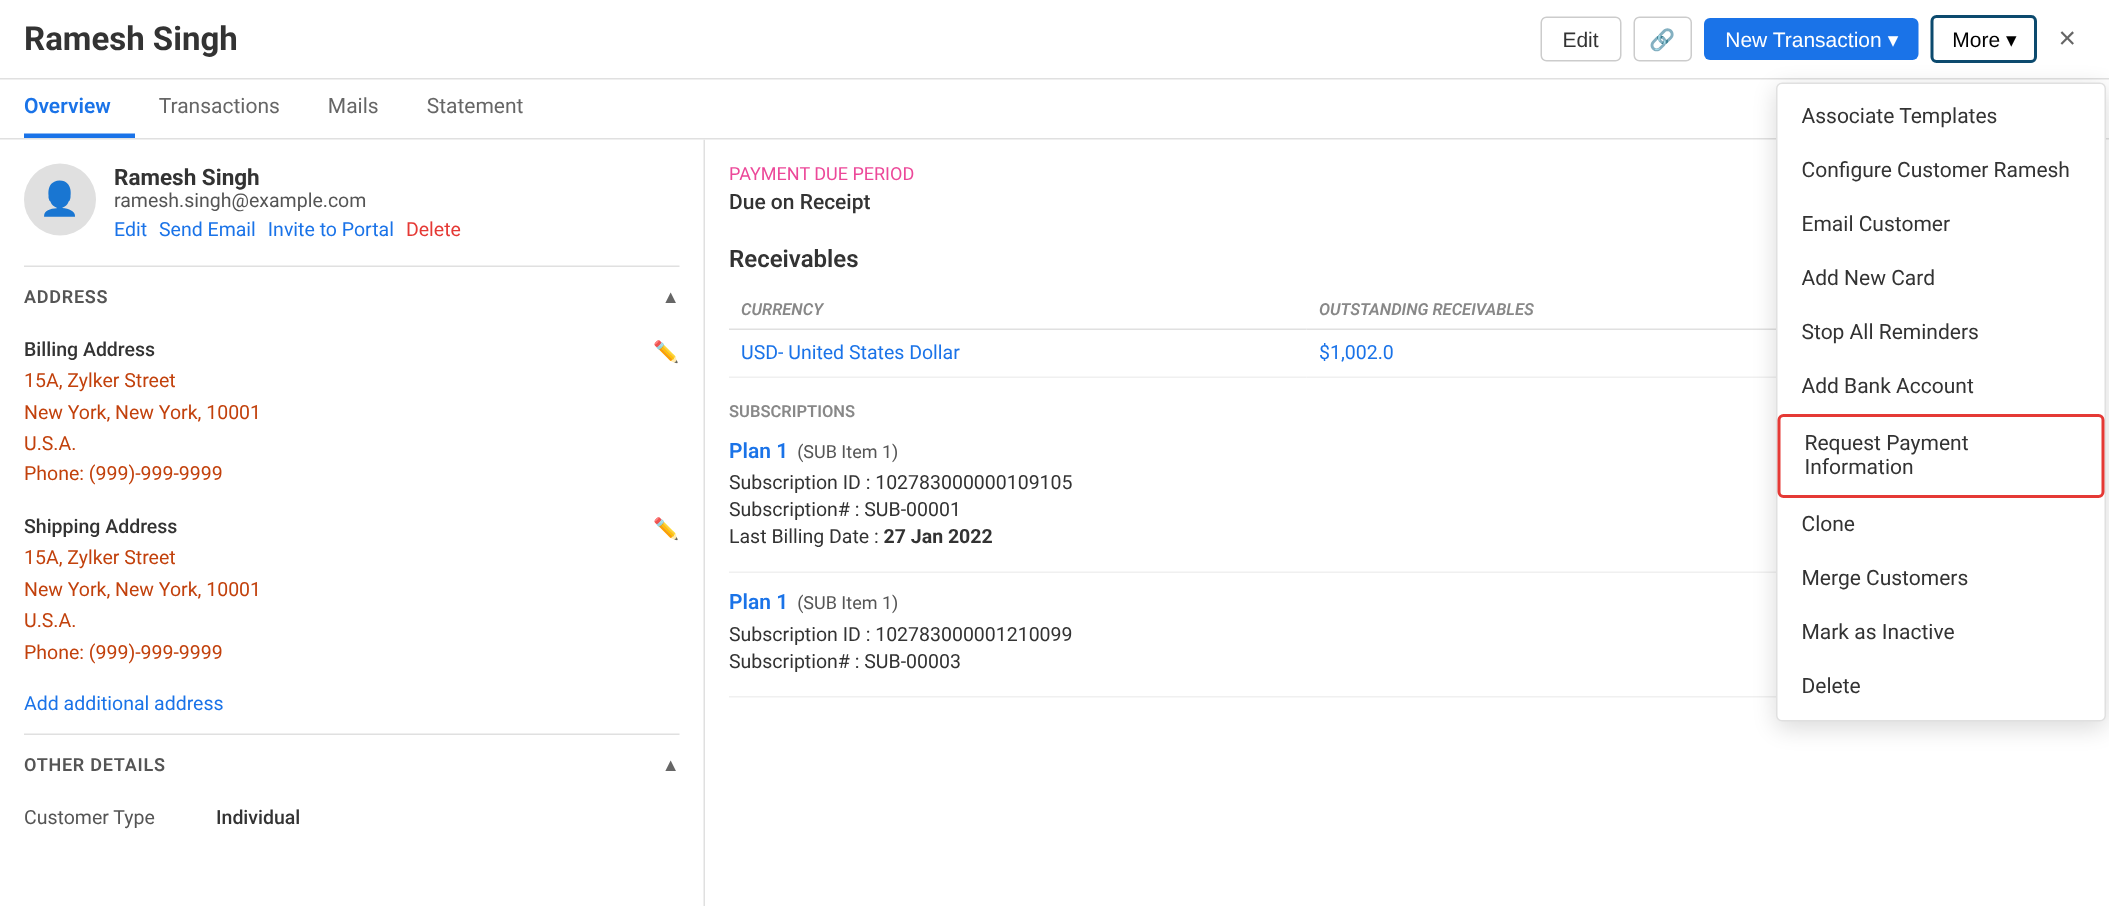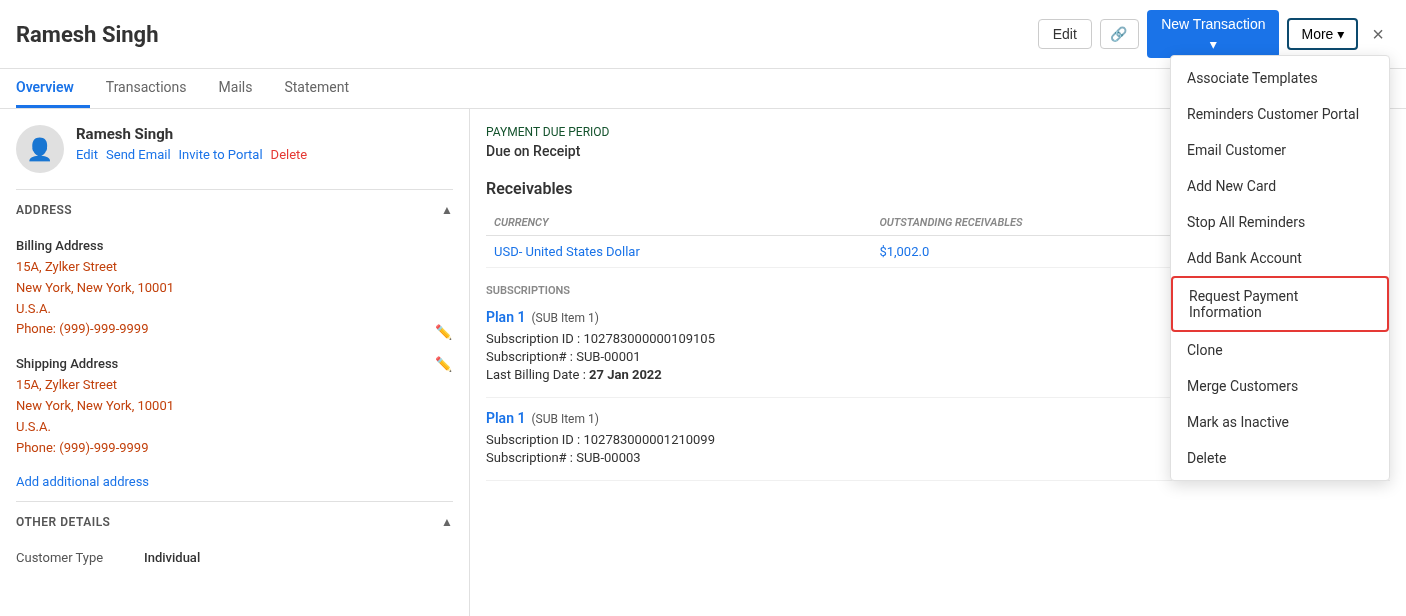--- a/index.html
+++ b/index.html
@@ -4,21 +4,21 @@
   <style>
     * { box-sizing: border-box; margin: 0; padding: 0; }
     body { font-family: -apple-system, BlinkMacSystemFont, 'Segoe UI', Roboto, sans-serif; font-size: 14px; color: #333; background: #fff; overflow: hidden; }
 
     
     .header { display: flex; align-items: center; padding: 10px 16px; border-bottom: 1px solid #e0e0e0; position: relative; }
     .header-title { font-size: 22px; font-weight: 700; flex: 1; }
     .header-actions { display: flex; align-items: center; gap: 8px; }
     .btn { border: 1px solid #ccc; background: #fff; padding: 6px 14px; border-radius: 4px; cursor: pointer; font-size: 14px; color: #333; }
     .btn-icon { border: 1px solid #ccc; background: #fff; padding: 6px 10px; border-radius: 4px; cursor: pointer; font-size: 14px; }
-    .btn-primary { background: #1a73e8; color: #fff; border: none; padding: 6px 14px; border-radius: 4px; cursor: pointer; font-size: 14px; display: flex; align-items: center; gap: 4px; flex-direction: column; }
+    .btn-primary { background: #1a73e8; color: #fff; border: none; padding: 6px 14px; border-radius: 4px; cursor: pointer; font-size: 14px; display: flex; align-items: center; gap: 4px; }
     .btn-more { border: 2px solid #0c4a6e; background: #fff; padding: 6px 12px; border-radius: 4px; cursor: pointer; font-size: 14px; }
     .close-btn { border: none; background: none; font-size: 20px; cursor: pointer; color: #666; padding: 2px 6px; }
 
     
     .tabs { display: flex; border-bottom: 1px solid #e0e0e0; padding: 0 16px; }
     .tab { padding: 10px 16px; cursor: pointer; font-size: 14px; color: #666; border-bottom: 3px solid transparent; }
     .tab.active { color: #1a73e8; border-bottom: 3px solid #1a73e8; font-weight: 600; }
     .tab:first-child { padding-left: 0; }
 
     
@@ -49,21 +49,21 @@
 
     .add-link { color: #1a73e8; font-size: 13px; cursor: pointer; margin-bottom: 12px; display: block; }
     .detail-row { display: flex; gap: 8px; font-size: 13px; margin-bottom: 4px; }
     .detail-label { color: #555; min-width: 120px; }
     .detail-value { font-weight: 500; text-align: center; }
 
     
     .right-panel { flex: 1; padding: 16px; overflow-y: auto; }
 
     .payment-due { margin-bottom: 20px; }
-    .payment-label { font-size: 12px; color: #14532d; text-transform: uppercase; margin-bottom: 4px; }
+    .payment-label { font-size: 12px; color: #ec4899; text-transform: uppercase; margin-bottom: 4px; }
     .payment-value { font-size: 14px; font-weight: 500; }
 
     
     .section-title-lg { font-size: 16px; font-weight: 600; margin-bottom: 12px; }
     .table { width: 100%; border-collapse: collapse; }
     .table th { font-size: 11px; font-weight: 600; color: #888; text-transform: uppercase; padding: 6px 8px; border-bottom: 1px solid #e0e0e0; text-align: left; font-style: italic; }
     .table th:last-child { text-align: right; }
     .table td { padding: 8px 8px; border-bottom: 1px solid #f0f0f0; font-size: 13px; }
     .table td:last-child { text-align: right; }
     .link-blue { color: #1a73e8; }
@@ -71,21 +71,21 @@
     
     .sub-section-title { font-size: 11px; font-weight: 600; color: #888; text-transform: uppercase; margin: 16px 0 12px; }
     .sub-item { border-bottom: 1px solid #f0f0f0; padding-bottom: 12px; margin-bottom: 12px; }
     .sub-item-header { display: flex; align-items: baseline; gap: 6px; margin-bottom: 6px; }
     .sub-name { color: #1a73e8; font-weight: 600; font-size: 14px; cursor: pointer; }
     .sub-tag { font-size: 12px; color: #555; }
     .sub-detail { font-size: 13px; color: #333; margin-bottom: 3px; }
     .sub-amount { font-size: 16px; font-weight: 600; }
     .status-badge { font-size: 12px; font-weight: 600; display: flex; align-items: center; gap: 4px; }
     .dot-live { width: 8px; height: 8px; border-radius: 50%; background: #4caf50; display: inline-block; }
-    .dropdown-menu { position: fixed; top: 55px; right: 16px; background: #fff; border: 1px solid #e0e0e0; border-radius: 4px; box-shadow: 0 4px 16px rgba(0,0,0,0.15); z-index: 200; width: 220px; padding: 4px 0; }
+    .dropdown-menu { position: fixed; top: 55px; right: 2px; background: #fff; border: 1px solid #e0e0e0; border-radius: 4px; box-shadow: 0 4px 16px rgba(0,0,0,0.15); z-index: 200; width: 220px; padding: 4px 0; }
     .dropdown-item { padding: 10px 16px; font-size: 14px; color: #333; cursor: pointer; display: block; }
     .dropdown-item.highlighted { border: 2px solid #e53935; border-radius: 4px; color: #333; }
   </style>
 </head>
 <body>
 
 <div class="header">
   <h1 class="header-title">Ramesh Singh</h1>
   <div class="header-actions">
     <button class="btn">Edit</button>
@@ -111,36 +111,37 @@
 <div class="main">
 
   <div class="left-panel">
 
     <div class="profile-section">
       <div class="avatar">
         <span>👤</span>
       </div>
       <div class="profile-info">
         <div class="profile-name">Ramesh Singh</div>
+        <div class="profile-email">ramesh.singh@example.com</div>
         <div class="profile-links">
           <a>Edit</a>
           <a>Send Email</a>
           <a>Invite to Portal</a>
           <a style="color:#e53935;">Delete</a>
         </div>
       </div>
     </div>
 
     <div class="section-header">
       <span class="section-title">ADDRESS</span>
       <span class="chevron">▲</span>
     </div>
 
     <div class="address-block">
-      <div style="display:flex; justify-content:space-between; align-items:flex-end;">
+      <div style="display:flex; justify-content:space-between; align-items:flex-start;">
         <div>
           <div class="address-label">Billing Address</div>
           <div class="address-text">15A, Zylker Street</div>
           <div class="address-text">New York, New York, 10001</div>
           <div class="address-text">U.S.A.</div>
           <div class="address-text">Phone: (999)-999-9999</div>
         </div>
         <span class="edit-icon">✏️</span>
       </div>
     </div>
@@ -240,21 +241,21 @@
           </div>
         </div>
       </div>
     </div>
 
   </div>
 </div>
 
 <div class="dropdown-menu">
   <div class="dropdown-item">Associate Templates</div>
-  <div class="dropdown-item">Reminders Customer Portal</div>
+  <div class="dropdown-item">Configure Customer Ramesh</div>
   <div class="dropdown-item">Email Customer</div>
   <div class="dropdown-item">Add New Card</div>
   <div class="dropdown-item">Stop All Reminders</div>
   <div class="dropdown-item">Add Bank Account</div>
   <div class="dropdown-item highlighted" style="border:2px solid #e53935; border-radius:4px;">Request Payment Information</div>
   <div class="dropdown-item">Clone</div>
   <div class="dropdown-item">Merge Customers</div>
   <div class="dropdown-item">Mark as Inactive</div>
   <div class="dropdown-item">Delete</div>
 </div>

